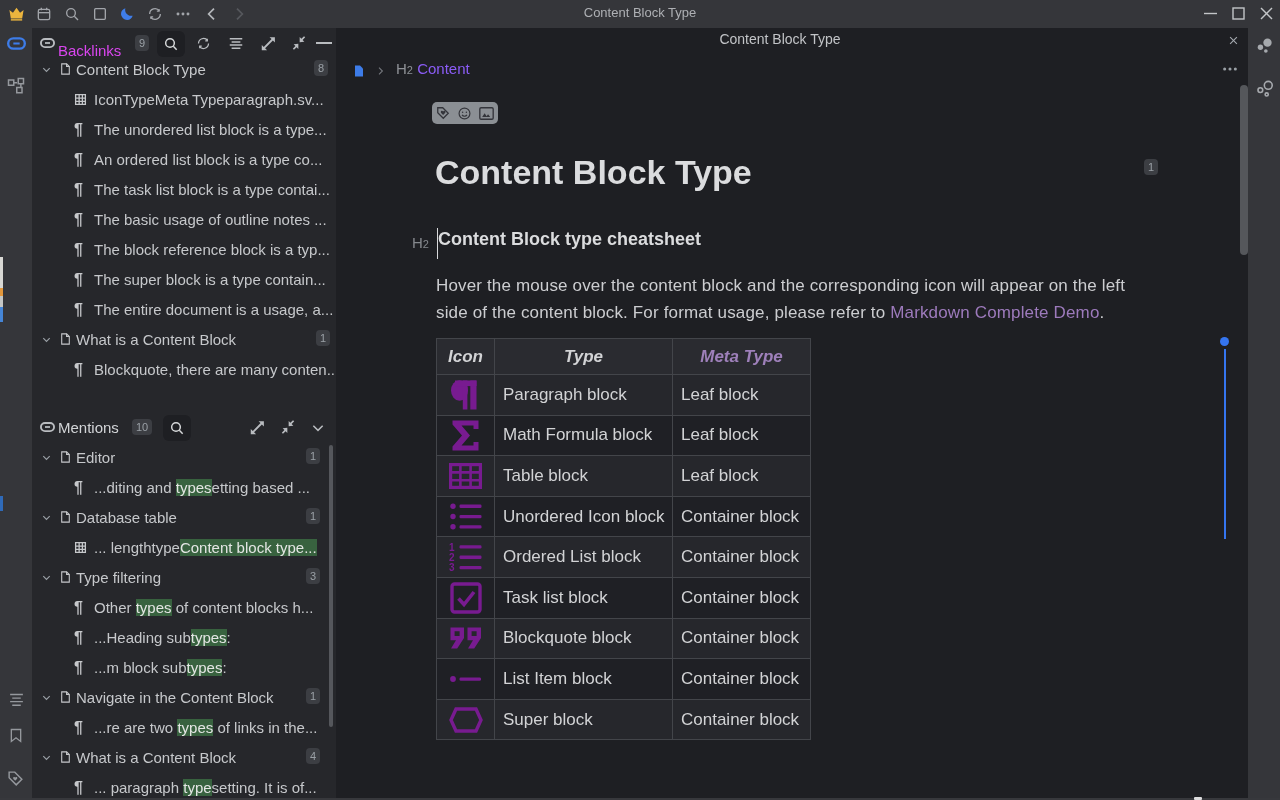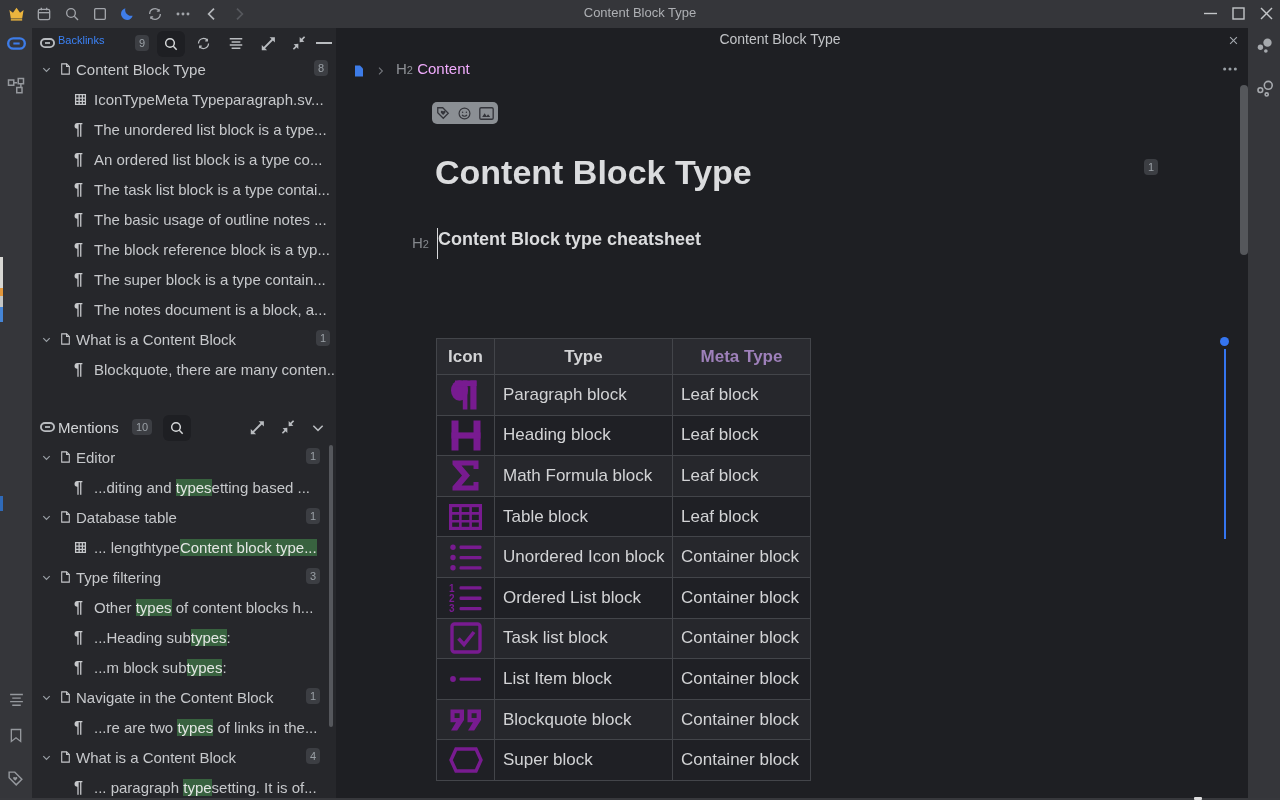--- a/index.html
+++ b/index.html
@@ -21,21 +21,21 @@
   .hl { background:#38623f; color:#e4e6e4; }
   th,td { border:1px solid #43454a; }
   .chev { width:11px; height:11px; margin-left:9px; flex:none; fill:none; stroke:#9aa0a6; stroke-width:2.6; }
   .doc  { width:13px; height:14px; margin-left:7px; flex:none; fill:none; stroke:#c6c8cb; stroke-width:2; }
   .grid { width:13px; height:13px; margin-left:42px; flex:none; fill:none; stroke:#c6c8cb; }
   .pil  { margin-left:42px; width:13px; flex:none; font-size:16px; font-weight:bold; color:#c6c8cb; line-height:15px; }
   .rt1  { margin-left:4px; }
   .pil + .rt, .grid + .rt { margin-left:7px; }
   .row .rt { max-width:248px; }
   #tbl tr { height:40.6px; }
-  #tbl tr.h { height:36px; }
+  #tbl tr.h { height:36px;font-style:italic; }
   #tbl th { background:#2a2b30; font-weight:bold; text-align:center; }
   #tbl td { padding-left:8px; }
   #tbl td.ic { padding-left:0; text-align:center; vertical-align:middle; }
   #tbl td.ic svg { display:inline-block; vertical-align:middle; }
   #tbl tr:nth-child(odd) td { background:#1f2025; }
   #tbl tr:nth-child(even) td { background:#26272c; }
 </style>
 </head>
 <body>
 <div id="titlebar">
@@ -117,21 +117,21 @@
     <path d="M3 3h8l10 10-8 8L3 11z"></path>
       <path d="M11.6 15.2c-1.9-1.7-3-2.7-3-3.8 0-.9.7-1.6 1.6-1.6.6 0 1.1.3 1.4.7.3-.4.8-.7 1.4-.7.9 0 1.6.7 1.6 1.6 0 1.1-1.1 2.1-3 3.8z" fill="#95989d" stroke="none"></path>
   </svg>
 </div>
 <div id="panel">
 
   <svg class="abs" style="left:8px;top:10px" width="15" height="10" viewBox="0 0 24 16" fill="none" stroke="#b9bcc0" stroke-width="3">
     <rect x="1.5" y="1.5" width="21" height="13" rx="6.5"></rect>
       <line x1="8" y1="8" x2="16" y2="8" stroke-width="2.8"></line>
   </svg>
-  <div class="abs" style="left:26px;top:6px;font-size:11px;color:#3b82f6">Backlinks</div>
+  <div class="abs" style="left:26px;top:14px;font-size:15px;color:#d946ef">Backlinks</div>
   <div class="badge" style="left:103px;top:7px">9</div>
   <div class="abs" style="left:125px;top:3px;width:28px;height:26px;background:#1e1f23;border-radius:6px"></div>
   <svg class="abs" style="left:131px;top:8px" width="16" height="16" viewBox="0 0 24 24" fill="none" stroke="#d6d8da" stroke-width="2.2">
     <circle cx="10.5" cy="10.5" r="6.5"></circle>
       <line x1="15.5" y1="15.5" x2="20.5" y2="20.5"></line>
   </svg>
   <svg class="abs" style="left:164px;top:8px" width="15" height="15" viewBox="0 0 24 24" fill="none" stroke="#b9bcc0" stroke-width="2">
     <path d="M20 12a8 8 0 0 1-14.5 4.6"></path>
       <path d="M4 12a8 8 0 0 1 14.5-4.6"></path>
     <path d="M18 4.5v3.2h-3.2"></path>
@@ -184,21 +184,21 @@
   <div class="row" style="top:206px">
       <span class="pil">¶</span>
       <span class="rt">The block reference block is a typ...</span>
     </div>
   <div class="row" style="top:236px">
       <span class="pil">¶</span>
       <span class="rt">The super block is a type contain...</span>
     </div>
   <div class="row" style="top:266px">
       <span class="pil">¶</span>
-      <span class="rt">The notes document is a block, a...</span>
+      <span class="rt">The entire document is a usage, a...</span>
     </div>
   <div class="row" style="top:296px">
     <svg class="chev" viewBox="0 0 24 24">
         <path d="M5 9l7 7 7-7"></path>
       </svg>
     <svg class="doc" viewBox="0 0 24 24">
         <path d="M5 2.5h9l5 5V21.5H5z"></path>
         <path d="M14 2.5v5h5"></path>
       </svg>
     <span class="rt rt1">What is a Content Block</span>
@@ -325,21 +325,21 @@
     <line x1="3" y1="3" x2="21" y2="21"></line>
       <line x1="21" y1="3" x2="3" y2="21"></line>
   </svg>
 
   <svg class="abs" style="left:17px;top:36px" width="12" height="14" viewBox="0 0 24 24" fill="#3d7ce8">
     <path d="M4 1h10l6 6v16H4z"></path>
   </svg>
   <svg class="abs" style="left:40px;top:38px" width="9" height="10" viewBox="0 0 24 24" fill="none" stroke="#74777c" stroke-width="3">
     <path d="M8 3l9 9-9 9"></path>
   </svg>
-  <div class="abs" style="left:60px;top:32px;font-size:15px;color:#8e9196">H<span style="font-size:11px">2</span> <span style="color:#f0abfc">Content</span></div>
+  <div class="abs" style="left:60px;top:32px;font-size:15px;color:#8e9196">H<span style="font-size:11px">2</span> <span style="color:#8b5cf6">Content</span></div>
   <svg class="abs" style="left:886px;top:38px" width="16" height="6" viewBox="0 0 24 8" fill="#9aa0a6">
     <circle cx="4" cy="4" r="2.3"></circle>
       <circle cx="12" cy="4" r="2.3"></circle>
       <circle cx="20" cy="4" r="2.3"></circle>
   </svg>
 
   <div class="abs" style="left:96px;top:73.5px;width:66px;height:22px;background:#8b8f94;border-radius:5px"></div>
   <svg class="abs" style="left:100px;top:77.5px" width="14" height="14" viewBox="0 0 24 24" fill="none" stroke="#34353b" stroke-width="2.2">
     <path d="M3 3h8.5L21 12.5 12.5 21 3 11.5z"></path>
     <path d="M12.2 15.5c-2.6-2.3-4-3.6-4-5.1 0-1.2 1-2.1 2.1-2.1.8 0 1.5.4 1.9 1 .4-.6 1.1-1 1.9-1 1.2 0 2.1.9 2.1 2.1 0 1.5-1.4 2.8-4 5.1z" fill="#34353b" stroke="none"></path>
@@ -355,20 +355,21 @@
     <path d="M5 16l4-6 3.2 4.8 2.3-3 3.5 4.2z" fill="#34353b" stroke="none"></path>
   </svg>
 
   <div class="abs" style="left:99px;top:125px;font-size:34px;font-weight:bold;color:#dbdcde">Content Block Type</div>
   <div class="badge" style="left:808px;top:131px">1</div>
 
   <div class="abs" style="left:76px;top:206px;font-size:15px;color:#85888d">H<span style="font-size:11px">2</span></div>
   <div class="abs" style="left:100.5px;top:200px;width:1px;height:31px;background:#d8d9db"></div>
   <div class="abs" style="left:102px;top:200.5px;font-size:18px;font-weight:bold;color:#dbdcde">Content Block type cheatsheet</div>
 
+  <div class="abs" style="left:100px;top:244px;width:715px;font-size:17px;letter-spacing:0.15px;line-height:27px;color:#cccdd0">Hover the mouse over the content block and the corresponding icon will appear on the left side of the content block. For format usage, please refer to <span style="color:#9d7abc">Markdown Complete Demo</span>.</div>
 
   <table id="tbl" style="position:absolute;left:100px;top:310px;border-collapse:collapse;table-layout:fixed;width:374px;font-size:17px;color:#d2d3d5">
     <colgroup>
         <col style="width:58px">
         <col style="width:178px">
         <col style="width:138px">
       </colgroup>
     <tbody>
         <tr class="h">
           <th>Icon</th>
@@ -379,29 +380,20 @@
           <td class="ic"><svg width="29" height="30" viewBox="0 0 29 30" fill="#781b90">
               <ellipse cx="8.5" cy="10.5" rx="8.5" ry="10.2"></ellipse>
               <rect x="11.8" y="0.5" width="4.6" height="29"></rect>
               <rect x="19.3" y="0.5" width="6.2" height="29"></rect>
               <rect x="4" y="0.5" width="21.5" height="5.6"></rect>
             </svg></td>
           <td>Paragraph block</td>
           <td>Leaf block</td>
         </tr>
     <tr>
-          <td class="ic"><svg width="30" height="31" viewBox="0 0 30 31" fill="#781b90">
-              <rect x="0.5" y="0.5" width="7" height="30"></rect>
-              <rect x="22.5" y="0.5" width="7" height="30"></rect>
-              <rect x="0.5" y="12.4" width="29" height="6.2"></rect>
-            </svg></td>
-          <td>Heading block</td>
-          <td>Leaf block</td>
-        </tr>
-    <tr>
           <td class="ic"><svg width="29" height="31" viewBox="0 0 29 31" fill="#781b90">
               <path d="M1.5 0.5h26V9h-5V5.5H10.5l8.5 10-8.5 10h12V22h5v8.5h-26v-4l9.5-11-9.5-11z"></path>
             </svg></td>
           <td>Math Formula block</td>
           <td>Leaf block</td>
         </tr>
     <tr>
           <td class="ic"><svg width="33" height="26" viewBox="0 0 33 26" fill="none" stroke="#781b90">
               <rect x="1.6" y="1.6" width="29.8" height="22.8" stroke-width="3.2"></rect>
               <path d="M1.6 9.4h29.8M1.6 17.2h29.8M11.4 1.6v22.8M21.6 1.6v22.8" stroke-width="2.6"></path>
@@ -435,33 +427,33 @@
         </tr>
     <tr>
           <td class="ic"><svg width="32" height="32" viewBox="0 0 32 32" fill="none" stroke="#781b90">
               <rect x="2" y="2" width="28" height="28" rx="2.5" stroke-width="3.4"></rect>
               <path d="M8.5 16.5l5.5 6L24 10" stroke-width="3.6"></path>
             </svg></td>
           <td>Task list block</td>
           <td>Container block</td>
         </tr>
     <tr>
+          <td class="ic"><svg width="32" height="22" viewBox="0 0 32 22" fill="#781b90" fill-rule="evenodd">
+              <path d="M0.5 0.5H14V11L7.2 21.5H1l5-8.2H0.5zM4.6 4.2h5v4.9h-5z"></path>
+              <path d="M17.5 0.5H31V11l-6.8 10.5H18l5-8.2h-5.5zM21.6 4.2h5v4.9h-5z"></path>
+            </svg></td>
+          <td>Blockquote block</td>
+          <td>Container block</td>
+        </tr>
+    <tr>
           <td class="ic"><svg width="31" height="10" viewBox="0 0 31 10" fill="#781b90">
               <circle cx="3" cy="5" r="2.9"></circle>
               <rect x="9.5" y="3.4" width="21.5" height="3.4" rx="1.4"></rect>
             </svg></td>
           <td>List Item block</td>
-          <td>Container block</td>
-        </tr>
-    <tr>
-          <td class="ic"><svg width="32" height="22" viewBox="0 0 32 22" fill="#781b90" fill-rule="evenodd">
-              <path d="M0.5 0.5H14V11L7.2 21.5H1l5-8.2H0.5zM4.6 4.2h5v4.9h-5z"></path>
-              <path d="M17.5 0.5H31V11l-6.8 10.5H18l5-8.2h-5.5zM21.6 4.2h5v4.9h-5z"></path>
-            </svg></td>
-          <td>Blockquote block</td>
           <td>Container block</td>
         </tr>
     <tr>
           <td class="ic"><svg width="36" height="26" viewBox="0 0 36 26" fill="none" stroke="#781b90" stroke-width="3.4">
               <path d="M9.5 2h20l5 11-5 11h-20l-5-11z" transform="translate(-1.5,0)"></path>
             </svg></td>
           <td>Super block</td>
           <td>Container block</td>
         </tr>
   </tbody>

